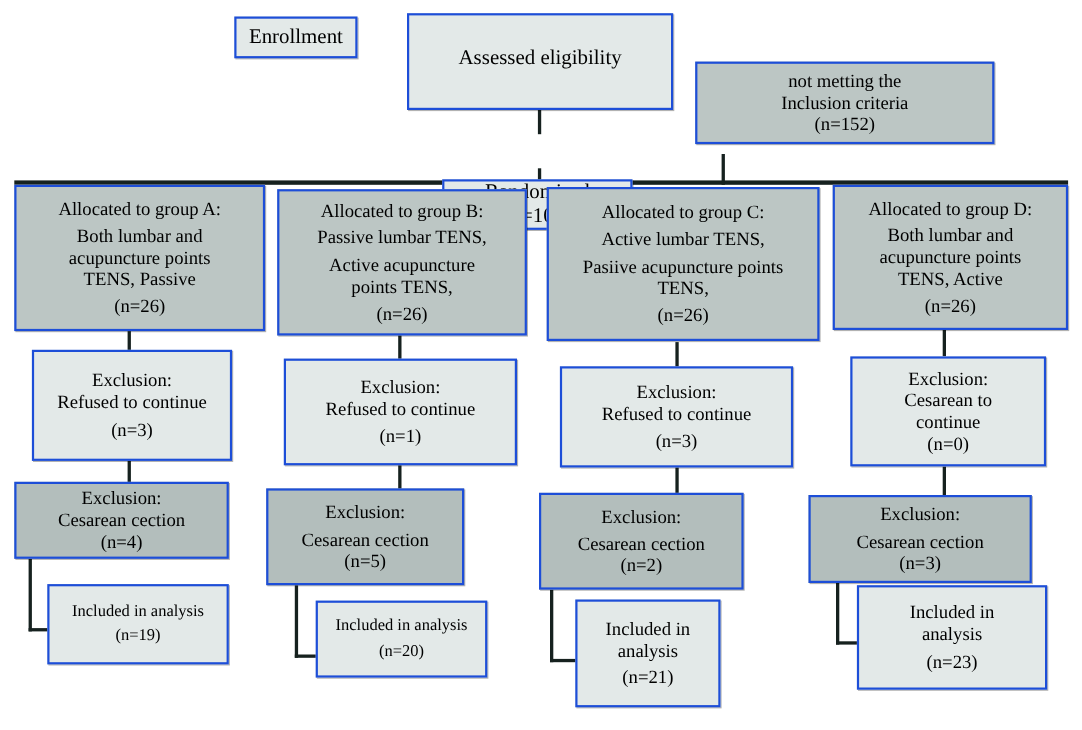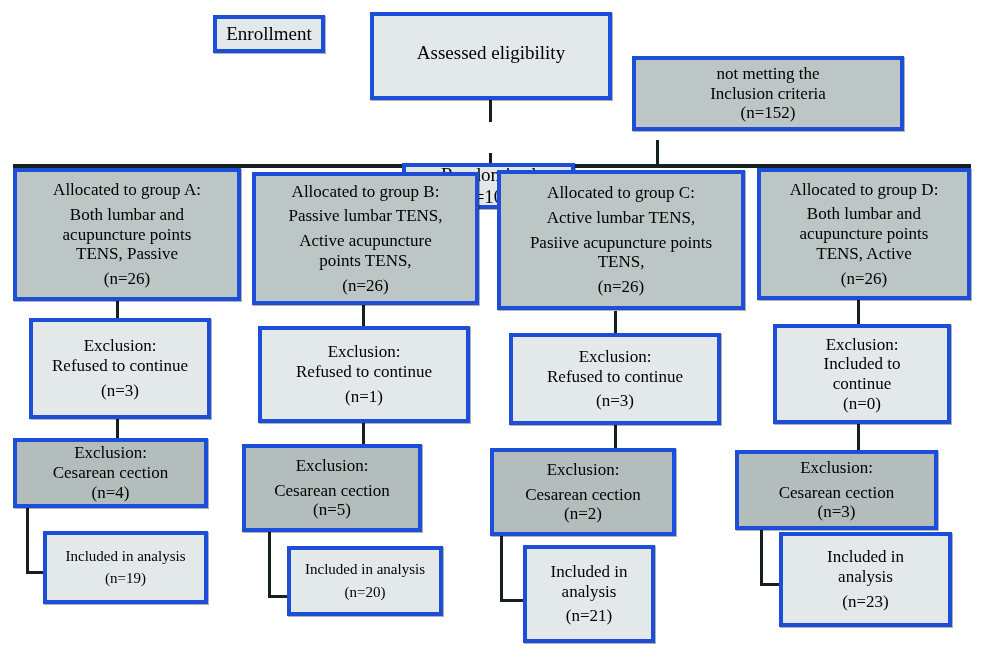--- a/index.html
+++ b/index.html
@@ -12,21 +12,21 @@
     position:relative;
     width:984px;
     height:664px;
     overflow:hidden;
     background:#ffffff;
   }
   
   .box{
     position:absolute;
     box-sizing:border-box;
-    border:4px solid #1d4ed8;
+    border:2px solid #1d4ed8;
     display:flex;
     flex-direction:column;
     align-items:center;
     justify-content:center;
     text-align:center;
     line-height:1.16;
     z-index:5;
     box-shadow:1px 1px 0 rgba(0,0,0,0.30);
   }
   .box .ln{display:block;width:100%;white-space:nowrap;}
@@ -198,21 +198,21 @@
     <span class="gap"></span>
     <span class="ln">Both lumbar and</span>
     <span class="ln">acupuncture points</span>
     <span class="ln">TENS, Active</span>
     <span class="gap"></span>
     <span class="ln">(n=26)</span>
   </div>
 
   <div class="box fill-light fs-17" style="left:773px;top:324px;width:178px;height:100px;">
     <span class="ln">Exclusion:</span>
-    <span class="ln">Included to</span>
+    <span class="ln">Cesarean to</span>
     <span class="ln">continue</span>
     <span class="ln">(n=0)</span>
   </div>
 
   <div class="box fill-dark fs-17" style="left:735px;top:450px;width:203px;height:80px;">
     <span class="ln">Exclusion:</span>
     <span class="gap"></span>
     <span class="ln">Cesarean cection</span>
     <span class="ln">(n=3)</span>
   </div>

